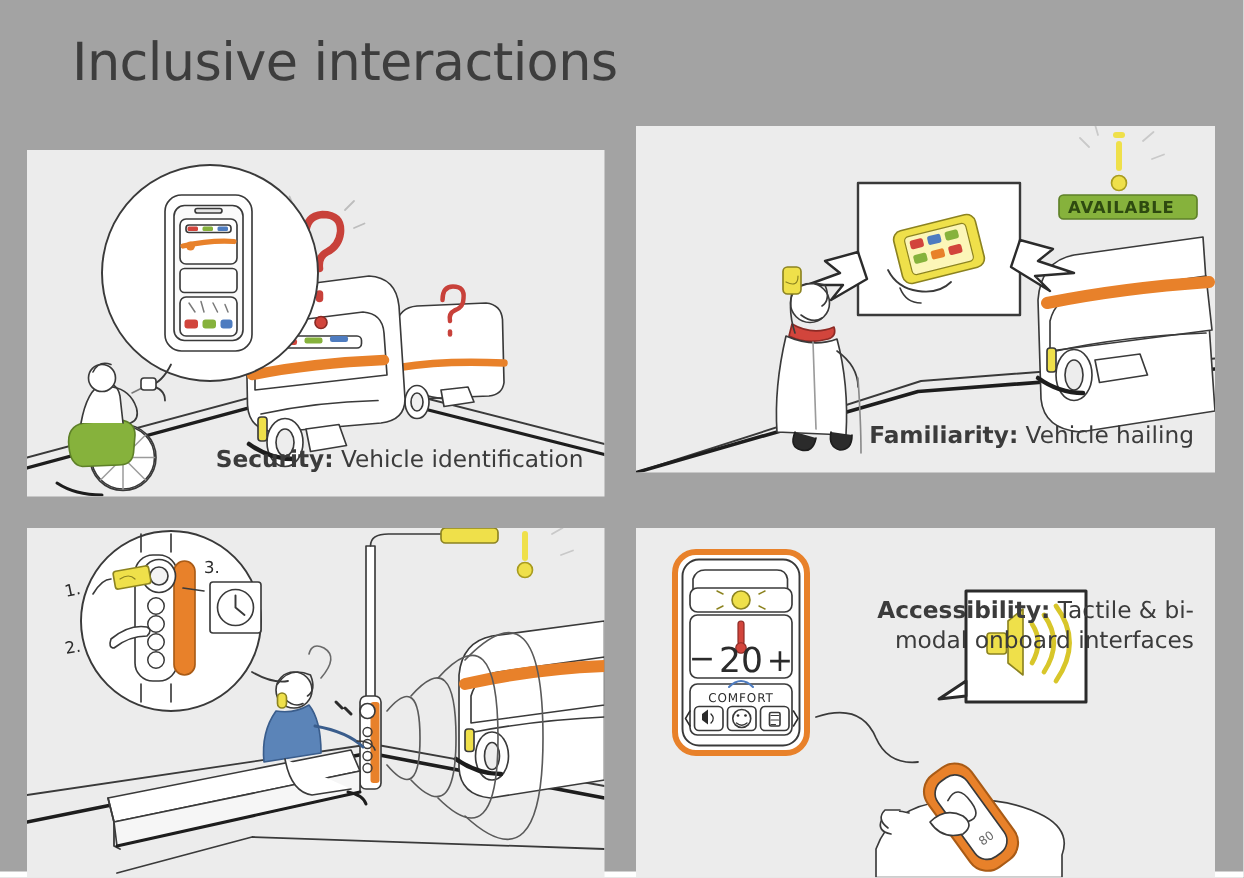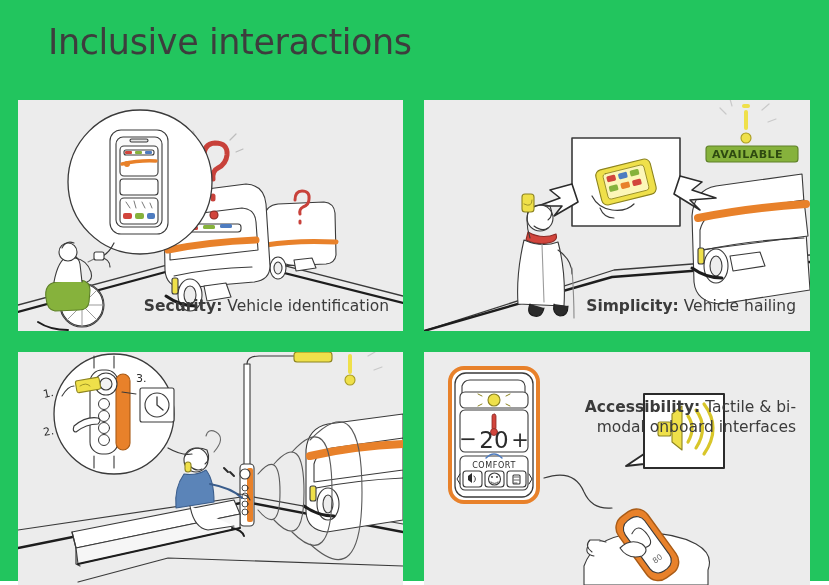--- a/index.html
+++ b/index.html
@@ -2,36 +2,36 @@
 <html><head>
 <meta charset="utf-8">
 <style>
   * { box-sizing: border-box; margin: 0; padding: 0; }
   html, body {
     width: 829px; height: 585px;
     background: #ffffff;
     font-family: "Liberation Sans", sans-serif;
     overflow: hidden;
   }
-  #slide { position: relative; width: 829px; height: 581px; background: #22c55e; }
+  #slide { position: relative; width: 829px; height: 581px; background: #a3a3a3; }
 
   #slide-title {
     position: absolute; left: 48px; top: 22px;
     font-size: 35px; font-weight: 400; letter-spacing: -0.4px;
     color: #3d3d3d;
     font-family: "DejaVu Sans", sans-serif;
   }
 
   .panel {
     position: absolute;
     background: #ececec;
     overflow: hidden;
   }
   #panel-security    { left: 18px;  top: 100px; width: 385px; height: 231px; padding-left: 16px; }
-  #panel-familiarity { left: 424px; top: 100px; width: 386px; height: 231px; }
+  #panel-familiarity { left: 424px; top: 84px; width: 386px; height: 231px; }
   #panel-simplicity  { left: 18px;  top: 352px; width: 385px; height: 233px; }
   #panel-accessibility{ left: 424px; top: 352px; width: 386px; height: 233px; }
 
   .caption {
     position: absolute;
     font-size: 15.5px; color: #3b3b3b; line-height: 1.28;
     font-family: "DejaVu Sans", sans-serif;
     white-space: nowrap;
   }
   .caption b { font-weight: 700; }
@@ -224,21 +224,21 @@
             <path d="M134 150 q14 10 14 24"></path>
             <path d="M148 168 q2 30 2 50" stroke="#8a8a8a"></path>
 
             <path d="M106 204 q-4 10 4 12 q8 2 10 -8" fill="#2b2b2b" stroke="#1d1d1d"></path>
             <path d="M130 204 q-2 10 6 12 q8 0 8 -10" fill="#2b2b2b" stroke="#1d1d1d"></path>
           </g>
         </g>
       </svg>
     </div>
     <div class="caption" id="cap-familiarity">
-      <b>Simplicity:</b><span> Vehicle hailing</span>
+      <b>Familiarity:</b><span> Vehicle hailing</span>
     </div>
   </div>
 
   <div class="panel" id="panel-simplicity">
     <div class="art">
       <svg viewBox="0 0 385 233" preserveAspectRatio="none">
         <g fill="none" stroke="#3a3a3a" stroke-width="1.1" stroke-linecap="round" stroke-linejoin="round">
 
           <path d="M0 178 L230 144 L385 172" stroke-width="1.2"></path>
           <path d="M0 196 L228 150 L385 180" stroke-width="2.4" stroke="#1d1d1d"></path>

